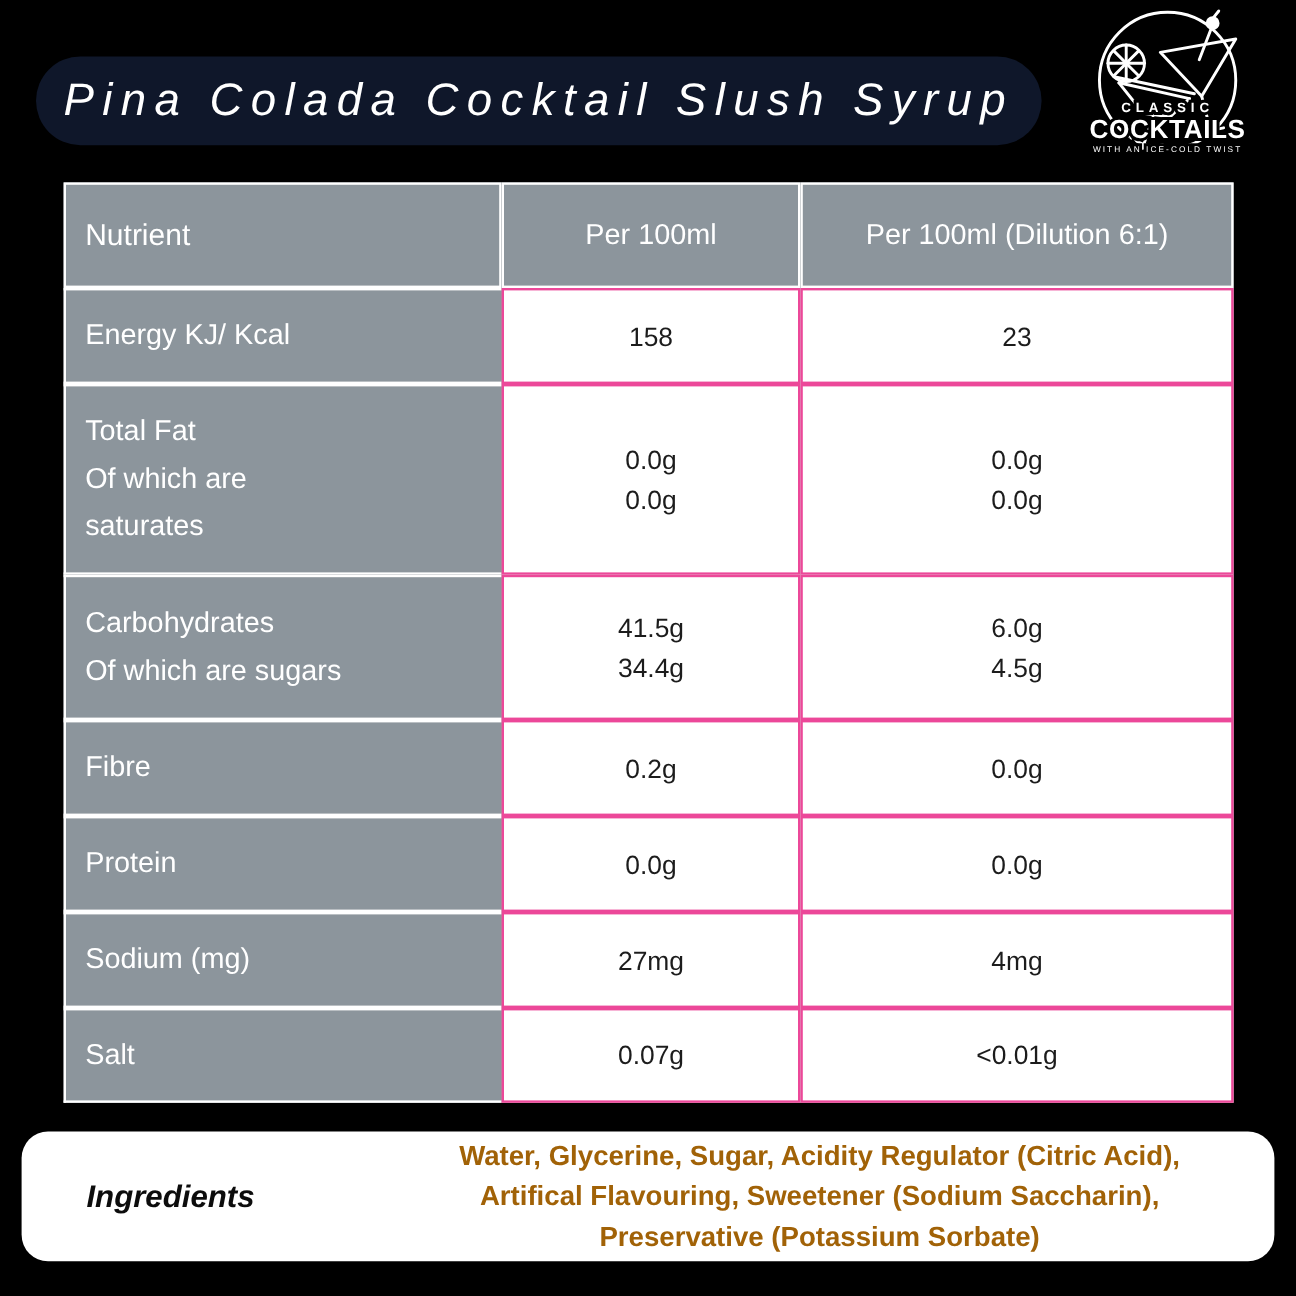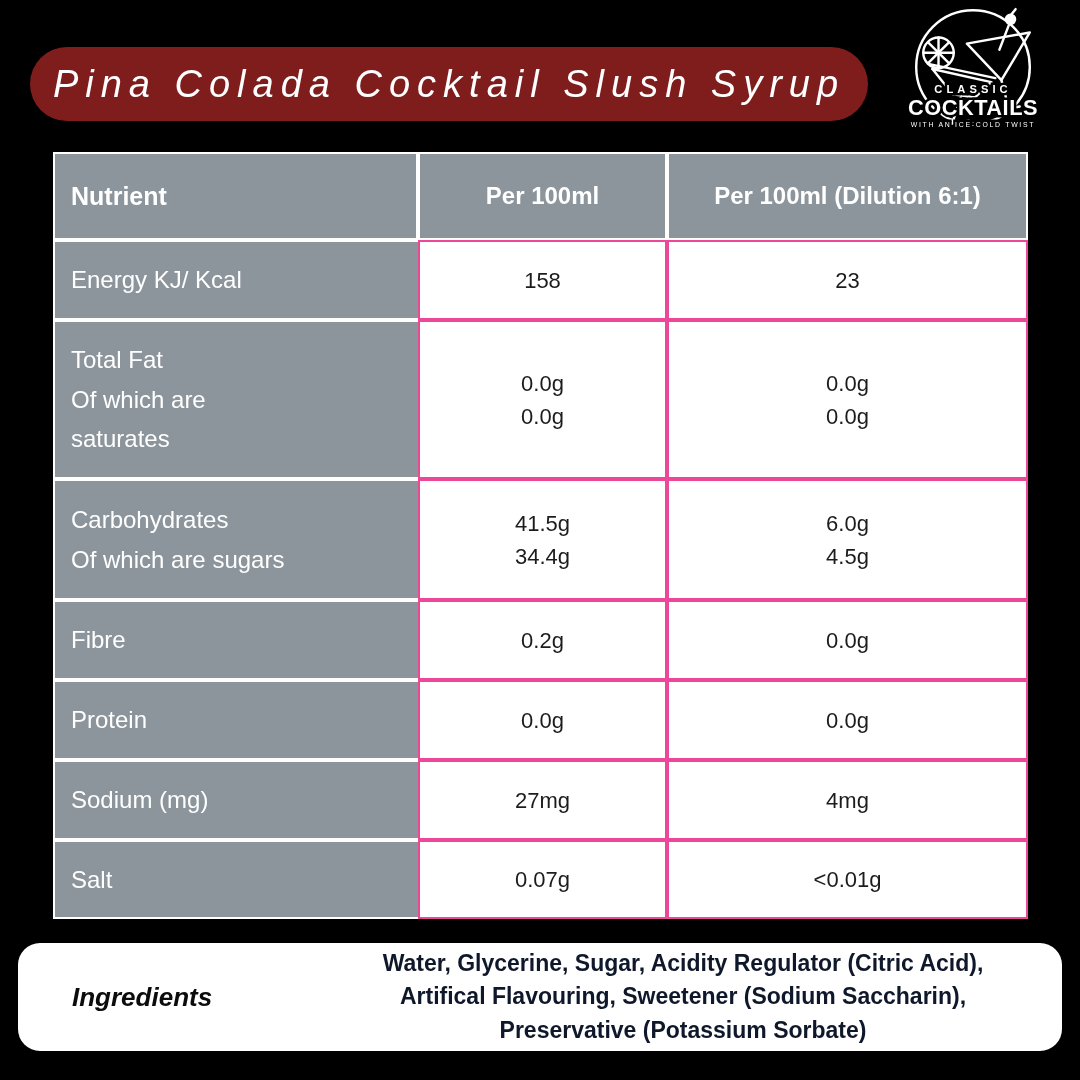--- a/index.html
+++ b/index.html
@@ -18,21 +18,21 @@
     background: #000000;
   }
 
   
   .title-pill {
     position: absolute;
     left: 30px;
     top: 47px;
     width: 838px;
     height: 74px;
-    background: #7f1d1d;
+    background: #0f172a;
     border-radius: 38px;
     display: flex;
     align-items: center;
     justify-content: center;
   }
   .title-pill span {
     color: #ffffff;
     font-size: 38px;
     font-style: italic;
     font-weight: 300;
@@ -84,21 +84,21 @@
     box-sizing: border-box;
     display: flex;
     flex-direction: column;
     justify-content: center;
     white-space: pre-line;
   }
   .cell-hdr {
     background: #8c959c;
     border: 2px solid #ffffff;
     color: #ffffff;
-    font-weight: 700;
+    font-weight: 400;
     font-size: 24px;
     align-items: center;
     text-align: center;
   }
   .cell-hdr.first {
     align-items: flex-start;
     text-align: left;
     padding-left: 16px;
     font-size: 25px;
   }
@@ -146,21 +146,21 @@
     font-style: italic;
   }
   .ingredients .ing-text-wrap {
     flex: 1;
     padding-right: 44px;
     display: flex;
     justify-content: center;
   }
   .ingredients .ing-text {
     max-width: 655px;
-    color: #0f172a;
+    color: #a16207;
     font-size: 23px;
     font-weight: 700;
     line-height: 1.45;
     text-align: center;
   }
 </style>
 </head>
 <body>
 
 <div class="canvas">

